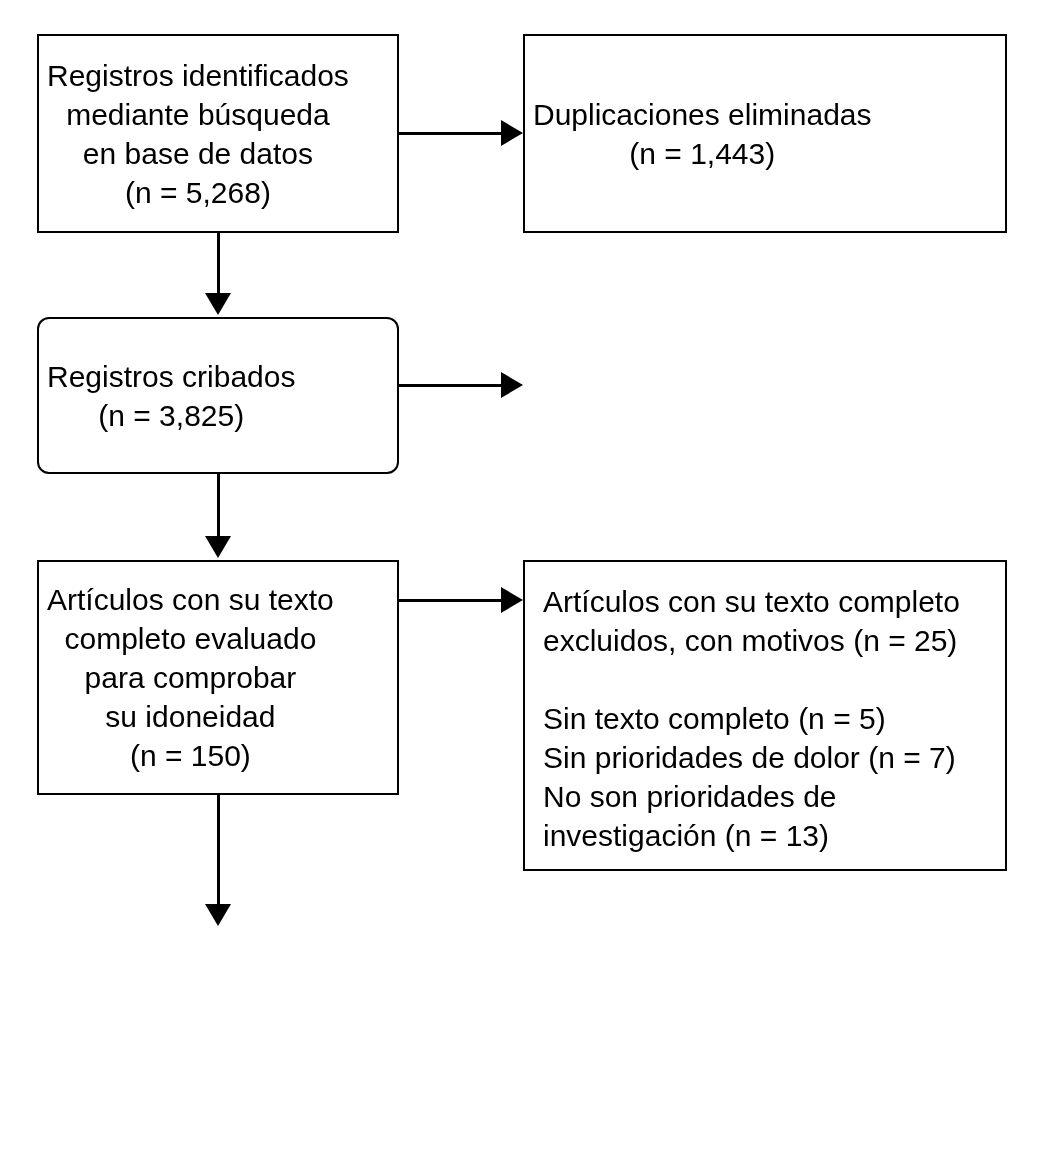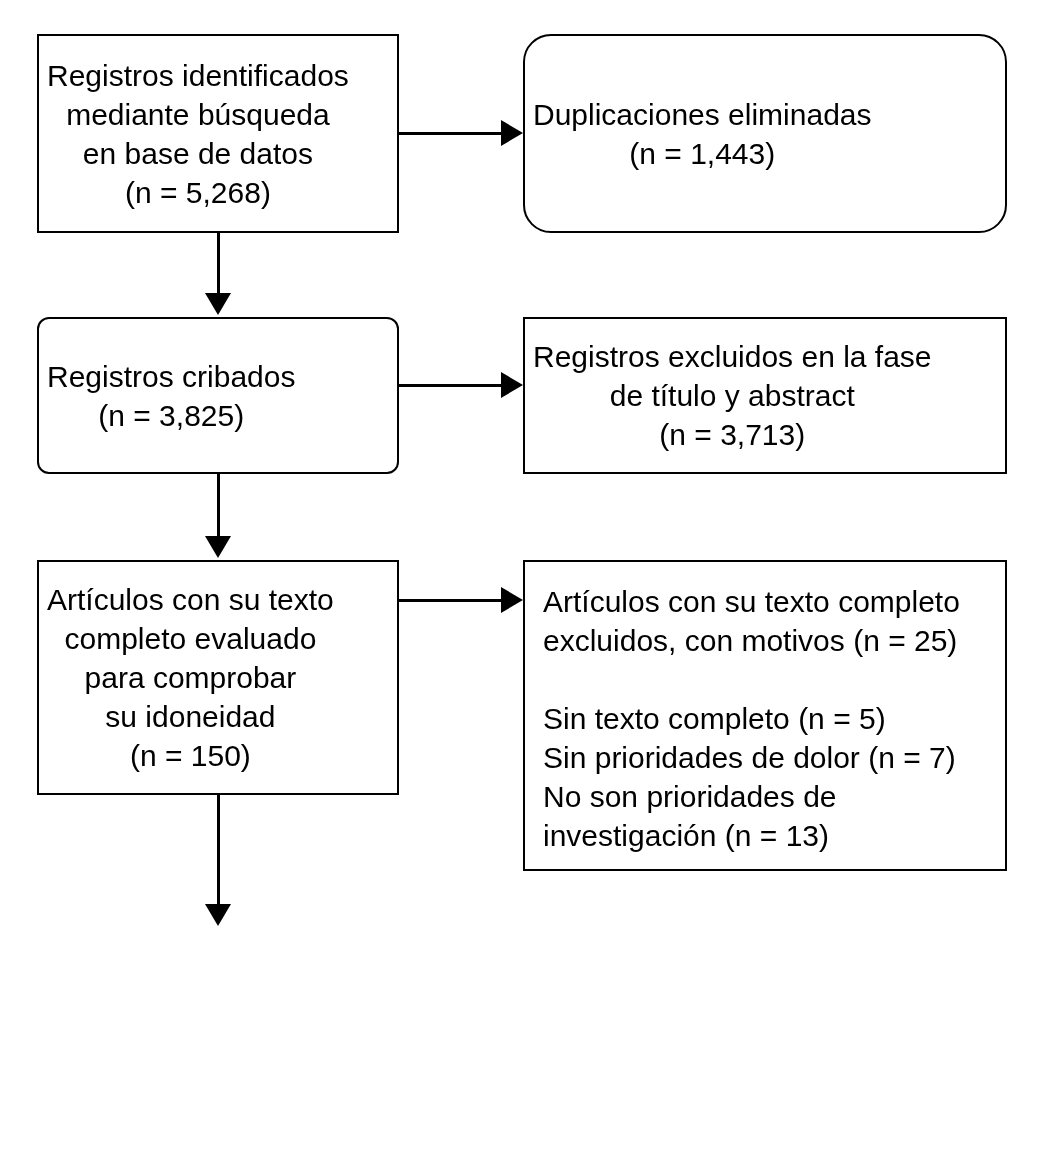--- a/index.html
+++ b/index.html
@@ -40,21 +40,21 @@
     align-items: flex-start;
     justify-content: flex-start;
   }
   .box.left-align .box-text {
     text-align: left;
     padding: 20px 14px 0 18px;
   }
 
   
   #box-identification   { left: 37px;  top: 34px;  width: 362px; height: 199px; }
-  #box-duplicates       { left: 523px; top: 34px;  width: 484px; height: 199px; border-radius: 28px; }
+  #box-duplicates       { left: 523px; top: 34px;  width: 484px; height: 199px; }
   #box-screened         { left: 37px;  top: 317px; width: 362px; height: 157px; border-radius: 12px; }
   #box-excluded-screen  { left: 523px; top: 317px; width: 484px; height: 157px; }
   #box-fulltext         { left: 37px;  top: 560px; width: 362px; height: 235px; }
   #box-excluded-full    { left: 523px; top: 560px; width: 484px; height: 311px; }
   #box-included         { left: 37px;  top: 928px; width: 363px; height: 198px; }
 
   
   .connector {
     position: absolute;
     pointer-events: none;
@@ -99,25 +99,20 @@
   <div class="box" id="box-duplicates">
     <div class="box-text">Duplicaciones eliminadas
 (n = 1,443)</div>
   </div>
 
   <div class="box" id="box-screened">
     <div class="box-text">Registros cribados
 (n = 3,825)</div>
   </div>
 
-  <div class="box" id="box-excluded-screen">
-    <div class="box-text">Registros excluidos en la fase
-de título y abstract
-(n = 3,713)</div>
-  </div>
 
   <div class="box" id="box-fulltext">
     <div class="box-text">Artículos con su texto
 completo evaluado
 para comprobar
 su idoneidad
 (n = 150)</div>
   </div>
 
   <div class="box left-align" id="box-excluded-full">

